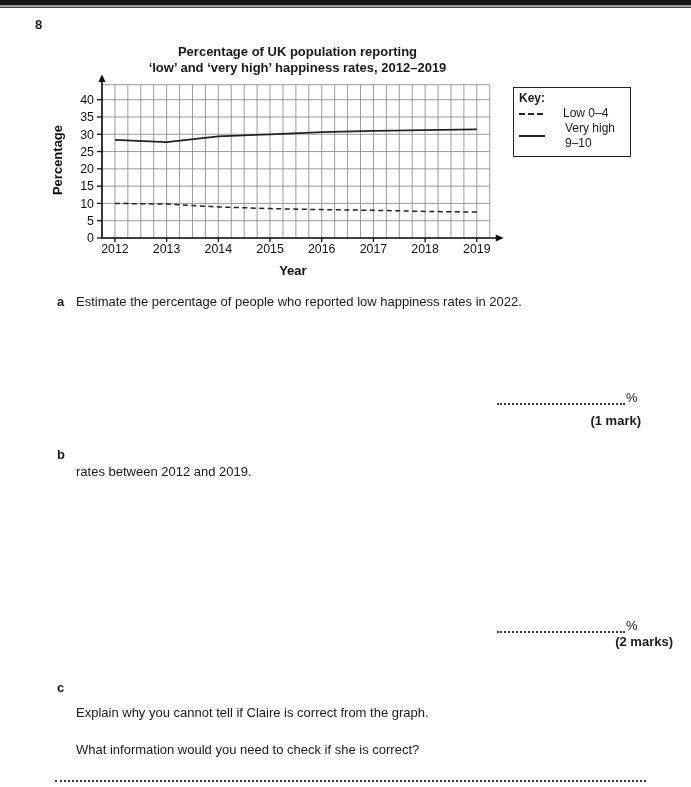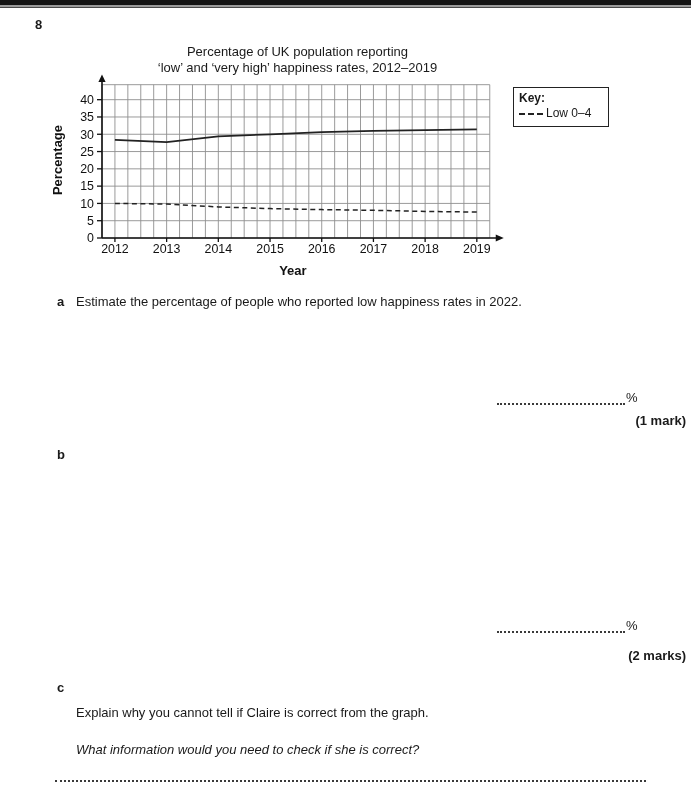--- a/index.html
+++ b/index.html
@@ -12,42 +12,42 @@
   .bold{font-weight:bold;}
   
   .top-bar{left:0;top:0;width:691px;height:5px;background:#141414;}
   .top-bar2{left:0;top:5px;width:691px;height:2px;background:#9a9a9a;}
   .top-bar3{left:0;top:7px;width:691px;height:1px;background:#4a4a4a;}
   
   .qrow{display:flex;align-items:flex-start;}
   .qnum{font-weight:bold;width:22px;flex:0 0 22px;}
   .plabel{font-weight:bold;width:19px;flex:0 0 19px;}
   
-  .chart-title{left:100px;top:44px;width:395px;text-align:center;font-weight:normal;font-size:13px;line-height:16px;}
+  .chart-title{left:100px;top:44px;width:395px;text-align:center;font-weight:bold;font-size:13px;line-height:16px;}
   #chart-svg{left:50px;top:74px;}
   .gridline{stroke:#8f8f8f;stroke-width:0.9;fill:none;}
   .axis{stroke:#111;stroke-width:1.6;fill:none;}
   .tick{stroke:#111;stroke-width:1.3;}
   .arrow{fill:#111;stroke:none;}
   .series-solid{fill:none;stroke:#222;stroke-width:1.8;stroke-linejoin:round;}
   .series-dashed{fill:none;stroke:#222;stroke-width:1.5;stroke-dasharray:5 3.5;stroke-linejoin:round;}
   .tick-label{font:12.4px "Liberation Sans",sans-serif;fill:#111;}
   .axis-title{font:bold 13px "Liberation Sans",sans-serif;fill:#111;}
   
-  .key-box{left:513px;top:87px;width:96px;box-sizing:border-box;border:1.5px solid #222;
+  .key-box{left:513px;top:87px;width:118px;box-sizing:border-box;border:1.5px solid #222;
            background:#fff;padding:3px 5px 5px 5px;font-size:12px;line-height:15px;}
-  .key-row{display:flex;align-items:center;gap:3px;}
+  .key-row{display:flex;align-items:center;gap:20px;}
   .key-sample{flex:0 0 auto;height:0;}
   .key-sample.dashed{width:24px;border-top:2px dashed #222;}
   .key-sample.solid{width:26px;border-top:2px solid #222;}
   
   .answer-line{display:flex;align-items:flex-end;}
   .answer-blank{flex:0 0 auto;width:128px;height:15px;border-bottom:2px dotted #3a3a3a;}
   .answer-suffix{font-size:13px;line-height:15px;padding-left:1px;}
-  .marks{width:641px;left:0;text-align:right;font-weight:bold;font-size:13px;padding-left:45px;}
+  .marks{width:641px;left:0;text-align:right;font-weight:bold;font-size:13px;}
   .dotted-rule{border-bottom:2px dotted #3a3a3a;height:12px;}
 </style>
 </head>
 <body>
 
 <div class="abs top-bar"></div>
 <div class="abs top-bar2"></div>
 <div class="abs top-bar3"></div>
 
 <div class="abs qrow t13" style="left:35px;top:16px;width:630px;">
@@ -144,42 +144,47 @@
     <text x="242.875" y="201" text-anchor="middle" class="axis-title">Year</text>
     <text x="12" y="86" text-anchor="middle" transform="rotate(-90 12 86)" class="axis-title">Percentage</text>
   </svg>
 
 <div class="abs key-box">
   <div class="bold">Key:</div>
   <div class="key-row">
     <span class="key-sample dashed"></span>
     <span>Low 0–4</span>
   </div>
+  <div class="key-row">
+    <span class="key-sample solid"></span>
+    <span>Very high 9–10</span>
+  </div>
 </div>
 
 <div class="abs qrow t13" style="left:57px;top:293px;width:600px;">
   <span class="plabel">a</span>
   <span>Estimate the percentage of people who reported low happiness rates in 2022.</span>
 </div>
 <div class="abs answer-line" style="left:497px;top:388px;">
   <span class="answer-blank"></span>
   <span class="answer-suffix">%</span>
 </div>
 <div class="abs marks" style="top:413px;">(1 mark)</div>
 
 <div class="abs qrow t13" style="left:57px;top:446px;width:600px;">
   <span class="plabel">b</span>
   <span>
     <br>
+    <span>rates between 2012 and 2019.</span>
   </span>
 </div>
 <div class="abs answer-line" style="left:497px;top:616px;">
   <span class="answer-blank"></span>
   <span class="answer-suffix">%</span>
 </div>
-<div class="abs marks" style="top:648px;">(2 marks)</div>
+<div class="abs marks" style="top:634px;margin-left:32px;">(2 marks)</div>
 
 <div class="abs qrow t13" style="left:57px;top:679px;width:610px;">
   <span class="plabel">c</span>
 </div>
 <div class="abs t13" style="left:76px;top:704px;width:590px;">Explain why you cannot tell if Claire is correct from the graph.</div>
-<div class="abs t13" style="left:76px;top:741px;width:590px;font-style:italic;">What information would you need to check if she is correct?</div>
+<div class="abs t13" style="left:76px;top:741px;width:590px;">What information would you need to check if she is correct?</div>
 <div class="abs dotted-rule" style="left:55px;top:768px;width:591px;"></div>
 
 </body></html>

